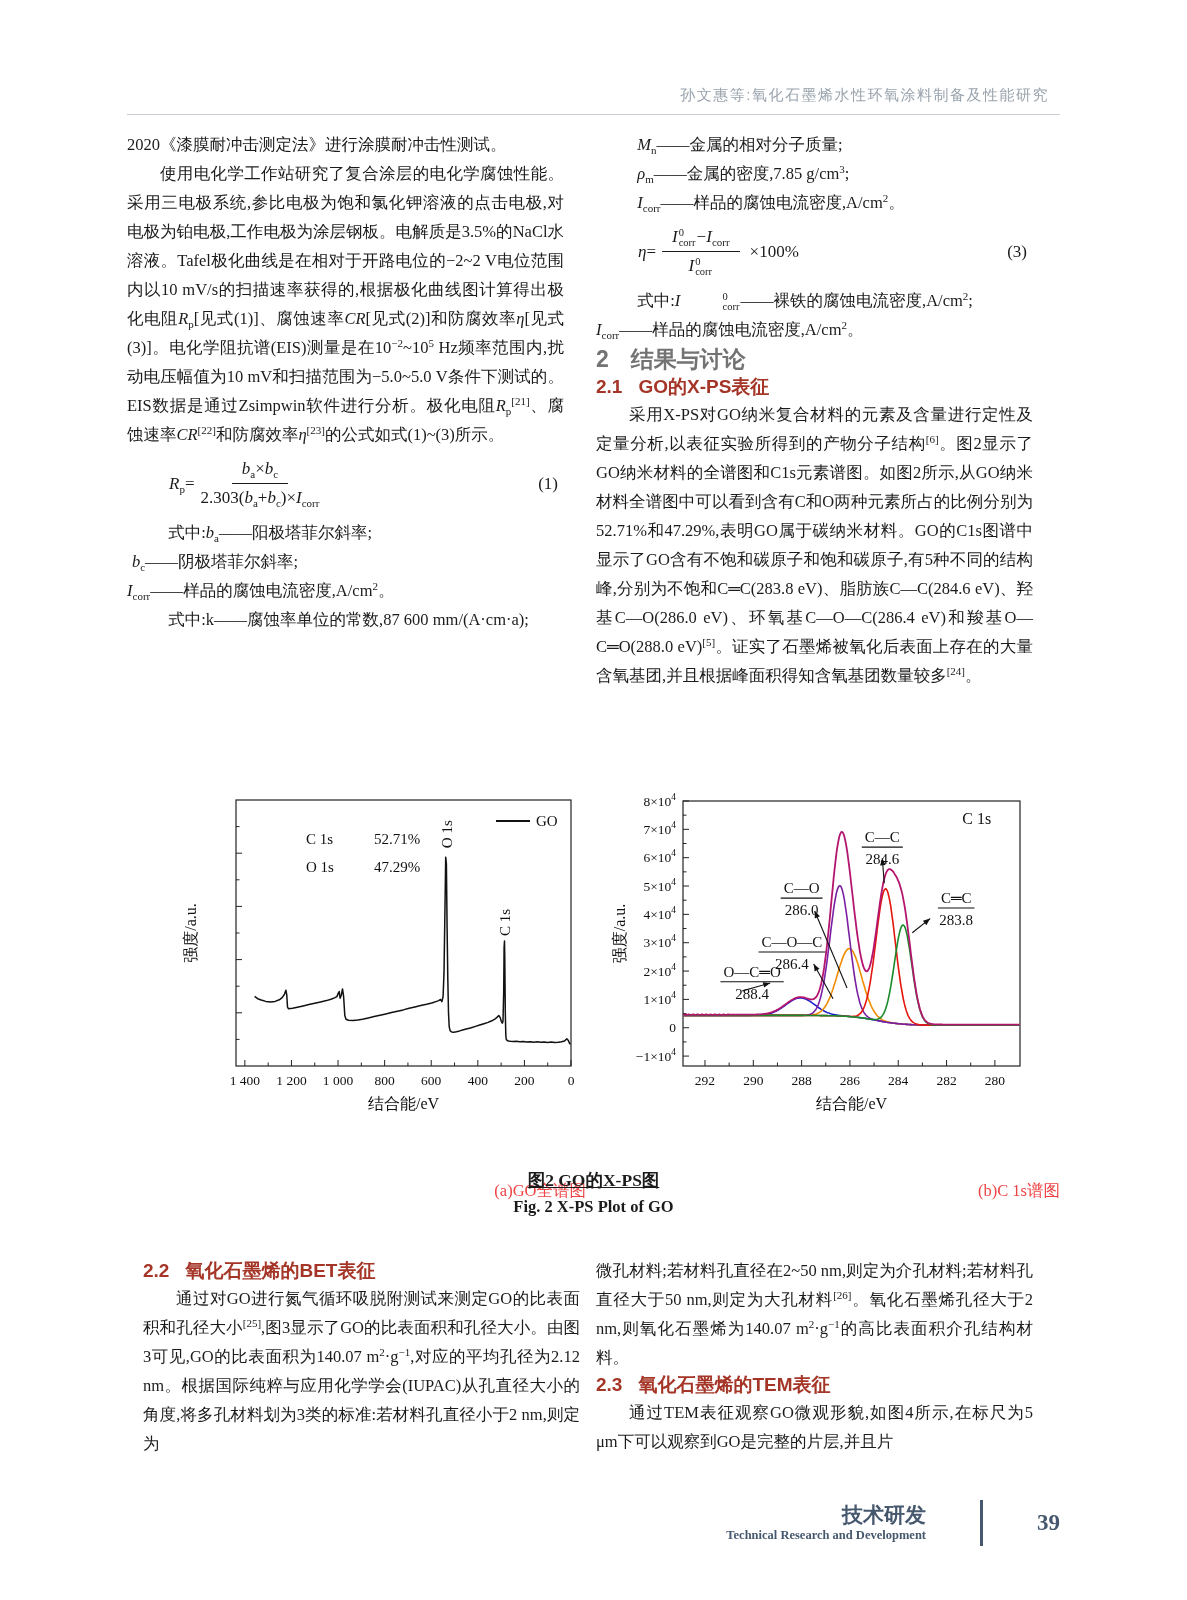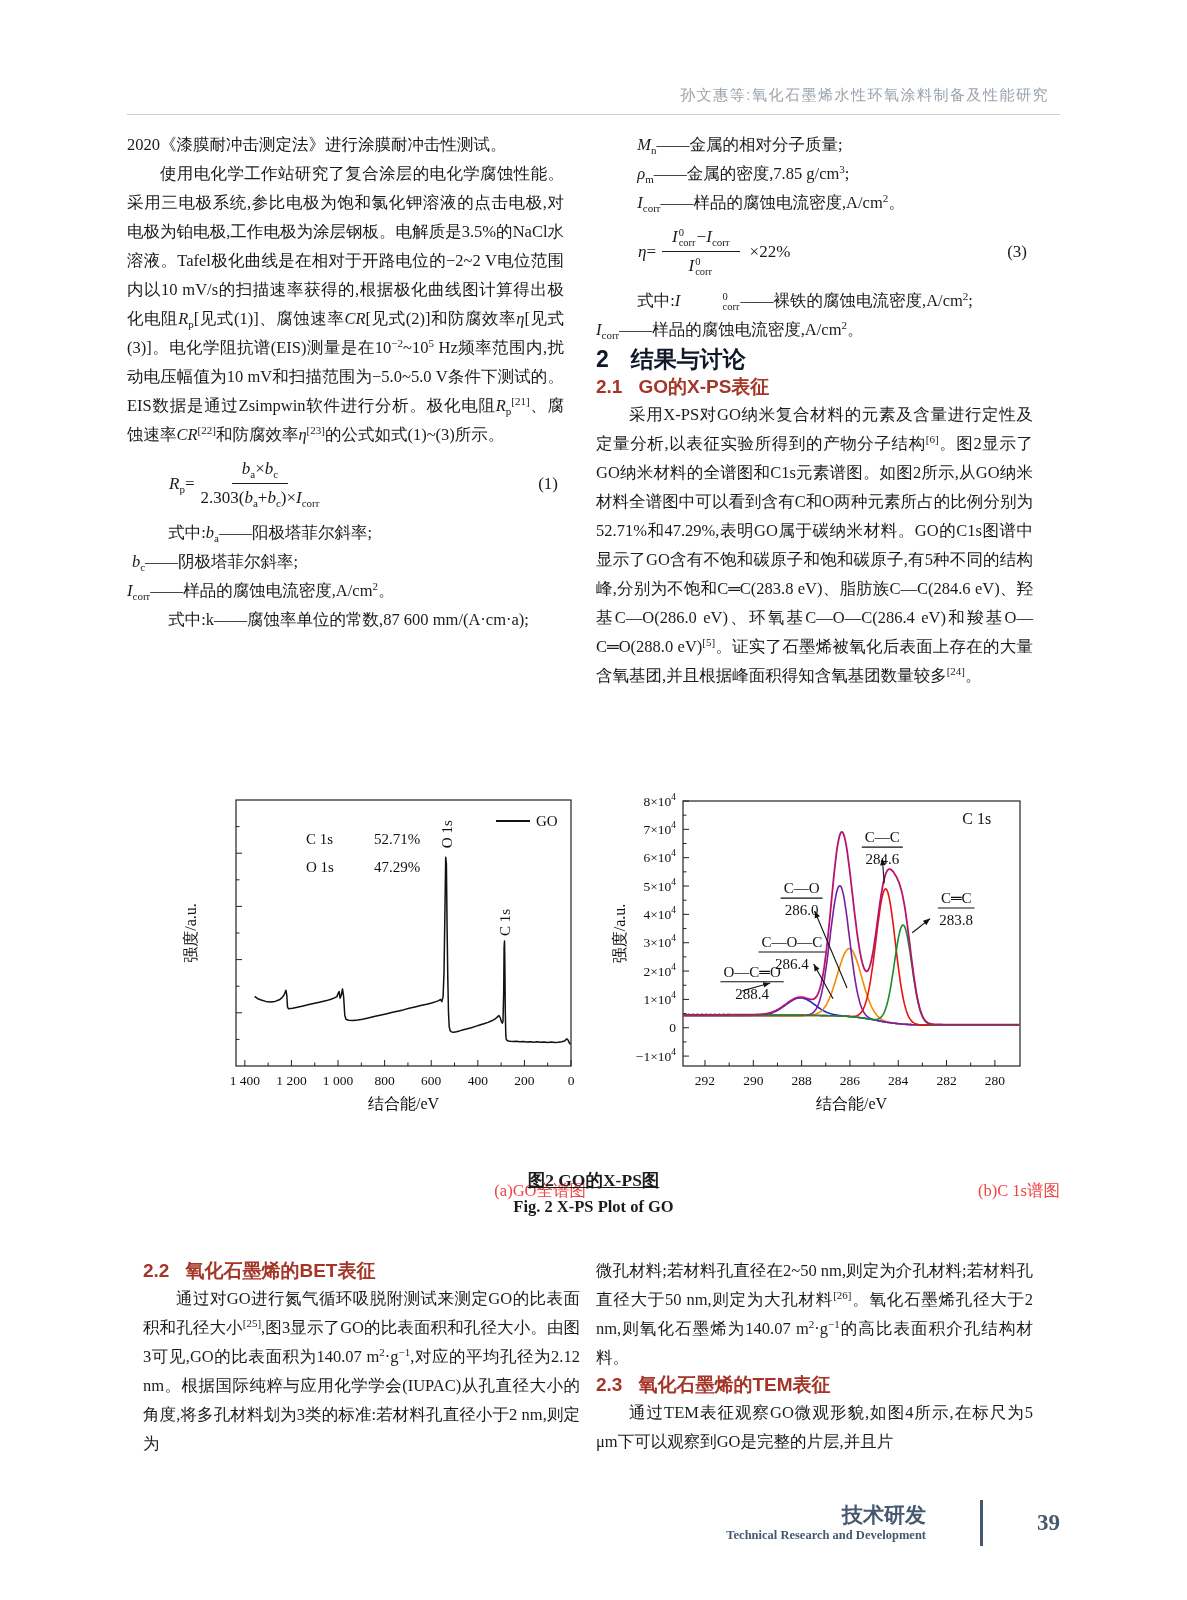--- a/index.html
+++ b/index.html
@@ -25,21 +25,21 @@
       margin:0 1px;font-style:normal;}
   .ss sup,.ss sub{font-size:10.5px;line-height:10px;display:block;position:static;}
   
   .equation{display:flex;align-items:center;margin:9px 0;padding-left:42px;font-size:17px;line-height:22px;}
   .frac{display:inline-flex;flex-direction:column;align-items:center;text-align:center;margin:0 6px;}
   .frac .num{padding:0 10px 3px;border-bottom:1.4px solid #1b1b1b;}
   .frac .den{padding-top:3px;}
   .eq-suffix{margin-left:4px;}
   .eq-number{margin-left:auto;padding-right:6px;}
   
-  .h1{font-family:"Liberation Sans","DejaVu Sans",sans-serif;font-weight:bold;color:#0f172a;
+  .h1{font-family:"Liberation Sans","DejaVu Sans",sans-serif;font-weight:bold;color:#737373;
       font-size:23px;line-height:30px;margin:16px 0 8px;text-align:left;text-indent:0;}
   .h1 .num{margin-right:22px;}
   .h2{font-family:"Liberation Sans","DejaVu Sans",sans-serif;font-weight:bold;color:#a43527;
       font-size:19px;line-height:26px;margin:9px 0 5px;text-align:left;text-indent:0;}
   .h2 .num{margin-right:16px;}
   
   .chart{position:absolute;}
   .chart-a{left:128px;top:770px;}
   .chart-b{left:600px;top:770px;}
   .subcap{position:absolute;top:1180px;text-align:right;color:#ef4444;font-size:16.5px;}
@@ -92,21 +92,21 @@
       <span class="frac">
         <span class="num"><i>I</i><span class="ss">
               <sup>0</sup>
               <sub>corr</sub>
             </span>−<i>I</i><sub>corr</sub></span>
         <span class="den"><i>I</i><span class="ss">
               <sup>0</sup>
               <sub>corr</sub>
             </span></span>
       </span>
-      <span class="eq-suffix">×22%</span>
+      <span class="eq-suffix">×100%</span>
       <span class="eq-number">(3)</span>
     </div>
     <p class="ind25">式中:<i>I</i><span class="ss">
           <sup>0</sup>
           <sub>corr</sub>
         </span>——裸铁的腐蚀电流密度,A/cm<sup>2</sup>;</p>
     <p><i>I</i><sub>corr</sub>——样品的腐蚀电流密度,A/cm<sup>2</sup>。</p>
     <p class="h1"><span class="num">2</span><span>结果与讨论</span></p>
     <p class="h2"><span class="num">2.1</span><span>GO的X-PS表征</span></p>
     <p class="indent">采用X-PS对GO纳米复合材料的元素及含量进行定性及定量分析,以表征实验所得到的产物分子结构<sup>[6]</sup>。图2显示了GO纳米材料的全谱图和C1s元素谱图。如图2所示,从GO纳米材料全谱图中可以看到含有C和O两种元素所占的比例分别为52.71%和47.29%,表明GO属于碳纳米材料。GO的C1s图谱中显示了GO含有不饱和碳原子和饱和碳原子,有5种不同的结构峰,分别为不饱和C═C(283.8 eV)、脂肪族C—C(284.6 eV)、羟基C—O(286.0 eV)、环氧基C—O—C(286.4 eV)和羧基O—C═O(288.0 eV)<sup>[5]</sup>。证实了石墨烯被氧化后表面上存在的大量含氧基团,并且根据峰面积得知含氧基团数量较多<sup>[24]</sup>。</p>

